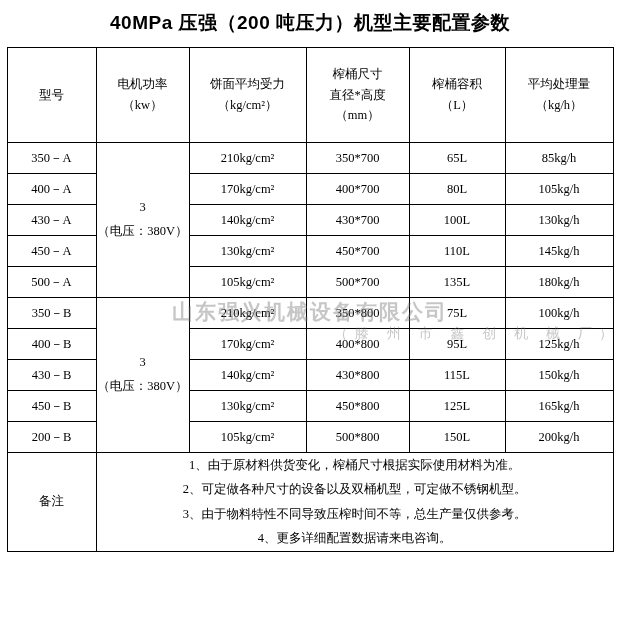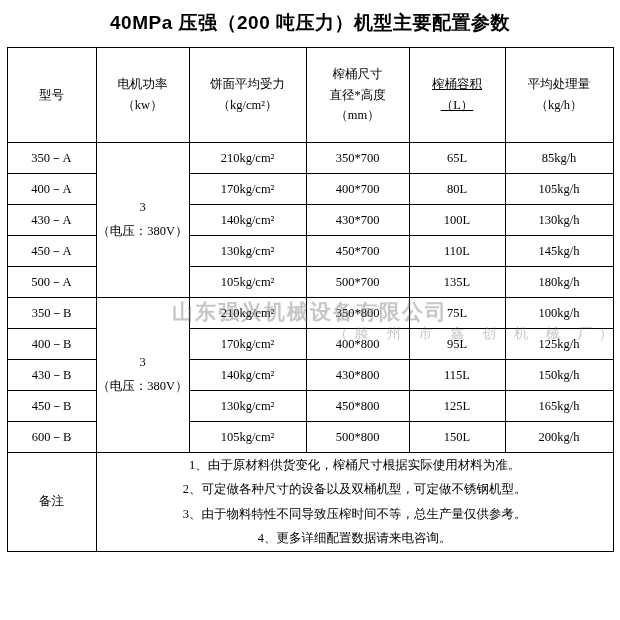--- a/index.html
+++ b/index.html
@@ -132,21 +132,21 @@
         </td>
         <td style="width:116px;">
           <span class="hdr-line">饼面平均受力</span>
           <span class="hdr-line">（kg/cm²）</span>
         </td>
         <td style="width:102px;">
           <span class="hdr-line">榨桶尺寸</span>
           <span class="hdr-line">直径*高度</span>
           <span class="hdr-line">（mm）</span>
         </td>
-        <td style="width:95px;text-decoration:underline;">
+        <td style="width:95px;">
           <span class="hdr-line">榨桶容积</span>
           <span class="hdr-line">（L）</span>
         </td>
         <td style="width:107px;">
           <span class="hdr-line">平均处理量</span>
           <span class="hdr-line">（kg/h）</span>
         </td>
       </tr>
     </thead>
     <tbody>
@@ -217,21 +217,21 @@
         <td>150kg/h</td>
       </tr>
       <tr>
         <td class="model">450－B</td>
         <td>130kg/cm²</td>
         <td>450*800</td>
         <td>125L</td>
         <td>165kg/h</td>
       </tr>
       <tr>
-        <td class="model">600－B</td>
+        <td class="model">200－B</td>
         <td>105kg/cm²</td>
         <td>500*800</td>
         <td>150L</td>
         <td>200kg/h</td>
       </tr>
 
       <tr>
         <td class="remark-label">备注</td>
         <td class="remark-body" colspan="5">
           <span class="rline">1、由于原材料供货变化，榨桶尺寸根据实际使用材料为准。</span>

